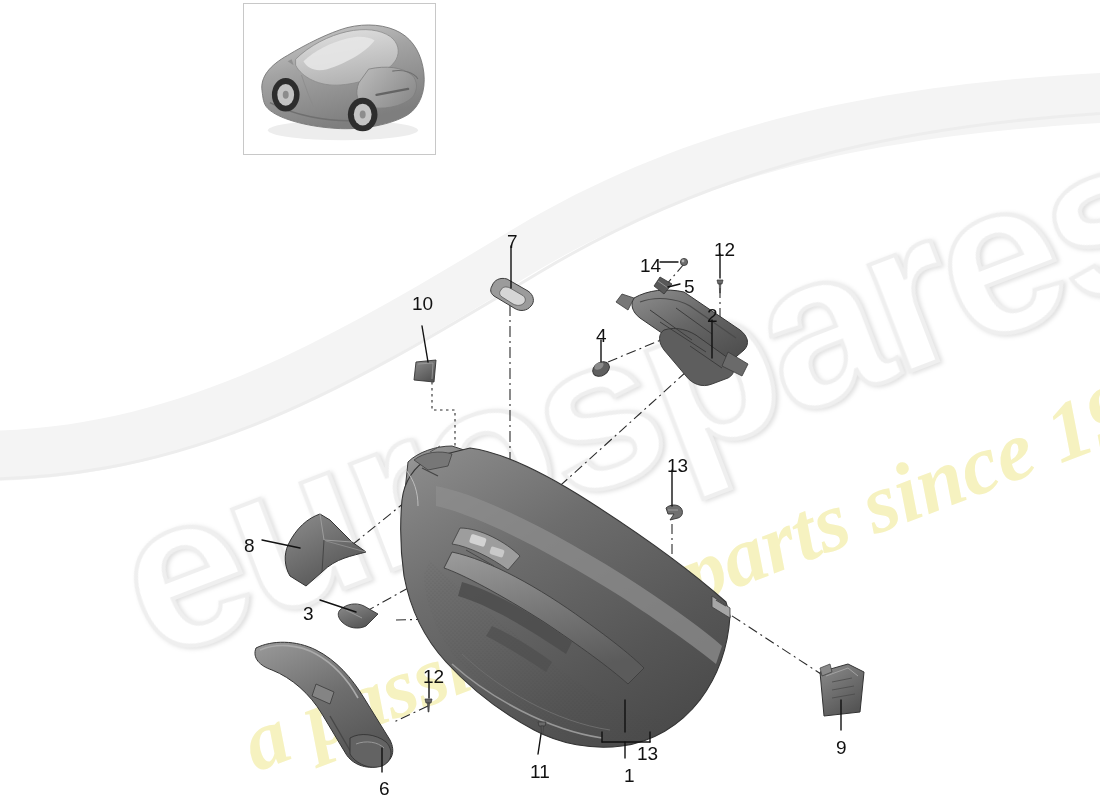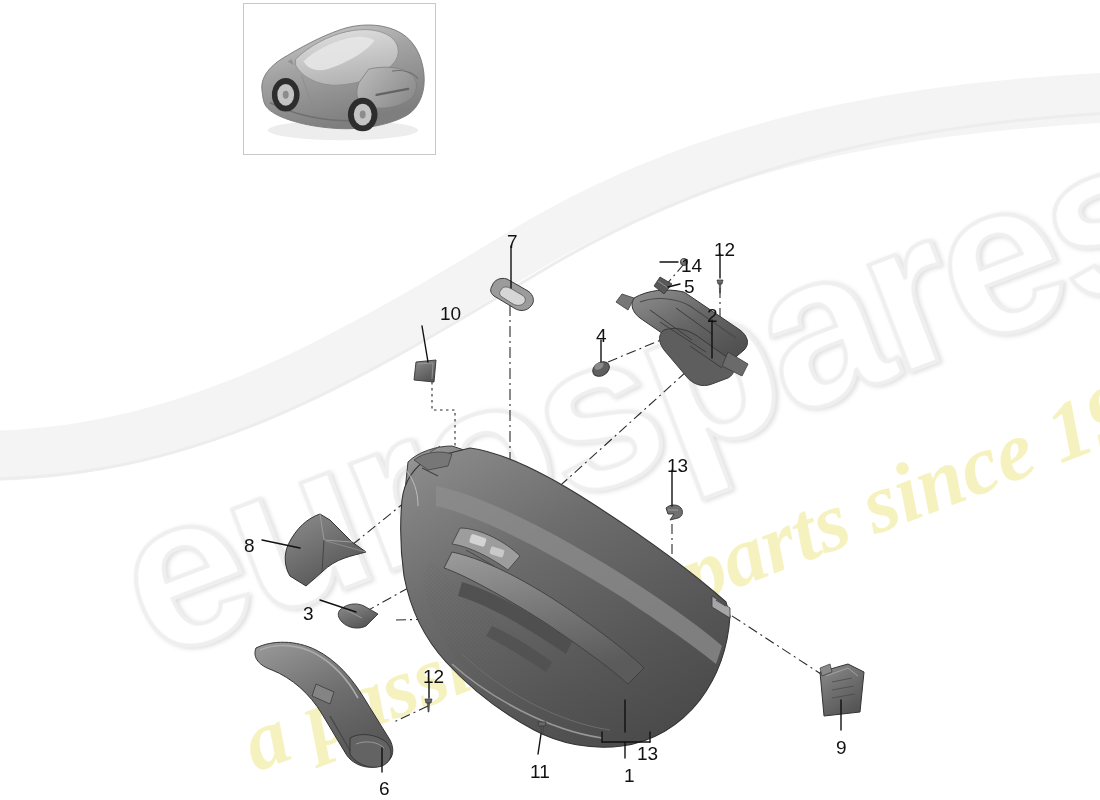--- a/index.html
+++ b/index.html
@@ -416,21 +416,21 @@
 
   <div class="callout" style="left:624px;  top:766px;">1</div>
   <div class="callout" style="left:707px;  top:306px;">2</div>
   <div class="callout" style="left:303px;  top:604px;">3</div>
   <div class="callout" style="left:596px;  top:326px;">4</div>
   <div class="callout" style="left:684px;  top:277px;">5</div>
   <div class="callout" style="left:379px;  top:779px;">6</div>
   <div class="callout" style="left:507px;  top:232px;">7</div>
   <div class="callout" style="left:244px;  top:536px;">8</div>
   <div class="callout" style="left:836px;  top:738px;">9</div>
-  <div class="callout" style="left:412px;  top:304px;margin-left:28px;">10</div>
+  <div class="callout" style="left:412px;  top:294px;">10</div>
   <div class="callout" style="left:530px;  top:762px;text-align:center;">11</div>
   <div class="callout" style="left:714px;  top:240px;">12</div>
   <div class="callout" style="left:423px;  top:667px;">12</div>
   <div class="callout" style="left:667px;  top:456px;">13</div>
   <div class="callout" style="left:637px;  top:744px;">13</div>
-  <div class="callout" style="left:640px;  top:256px;margin-left:41px;">14</div>
+  <div class="callout" style="left:640px;  top:256px;">14</div>
 
 </div>
 
 </body></html>

